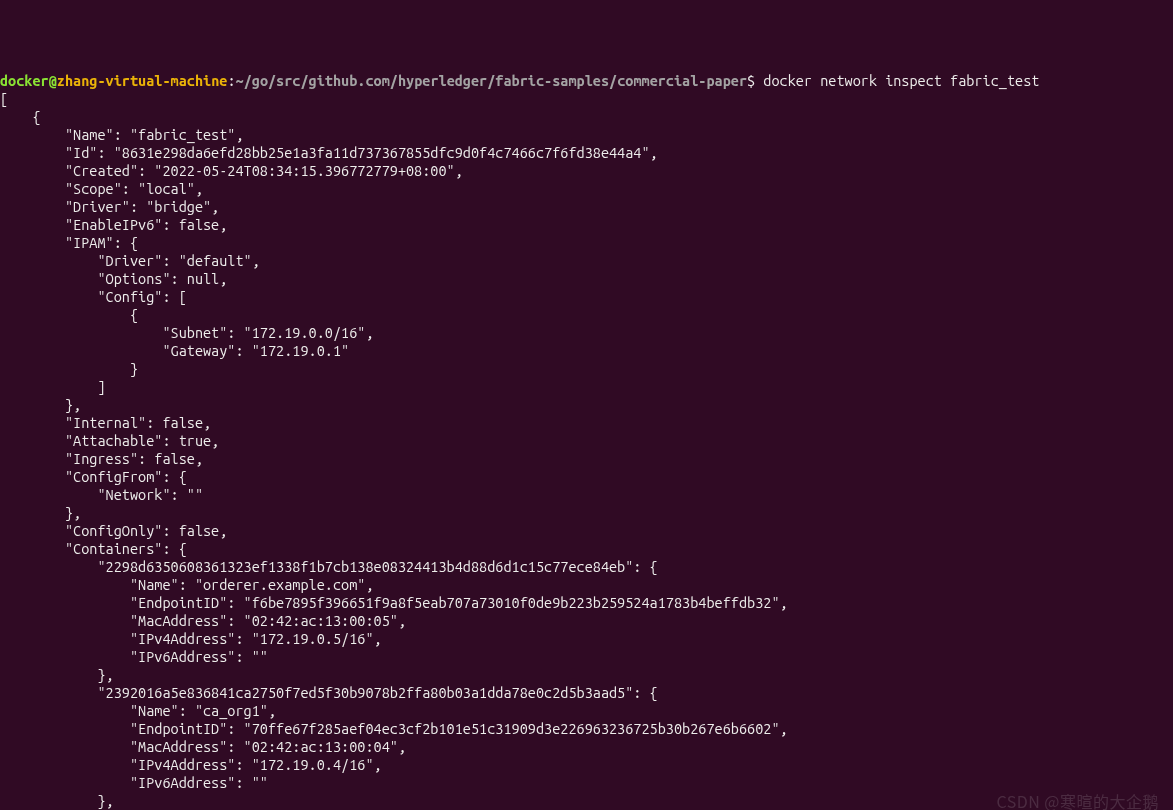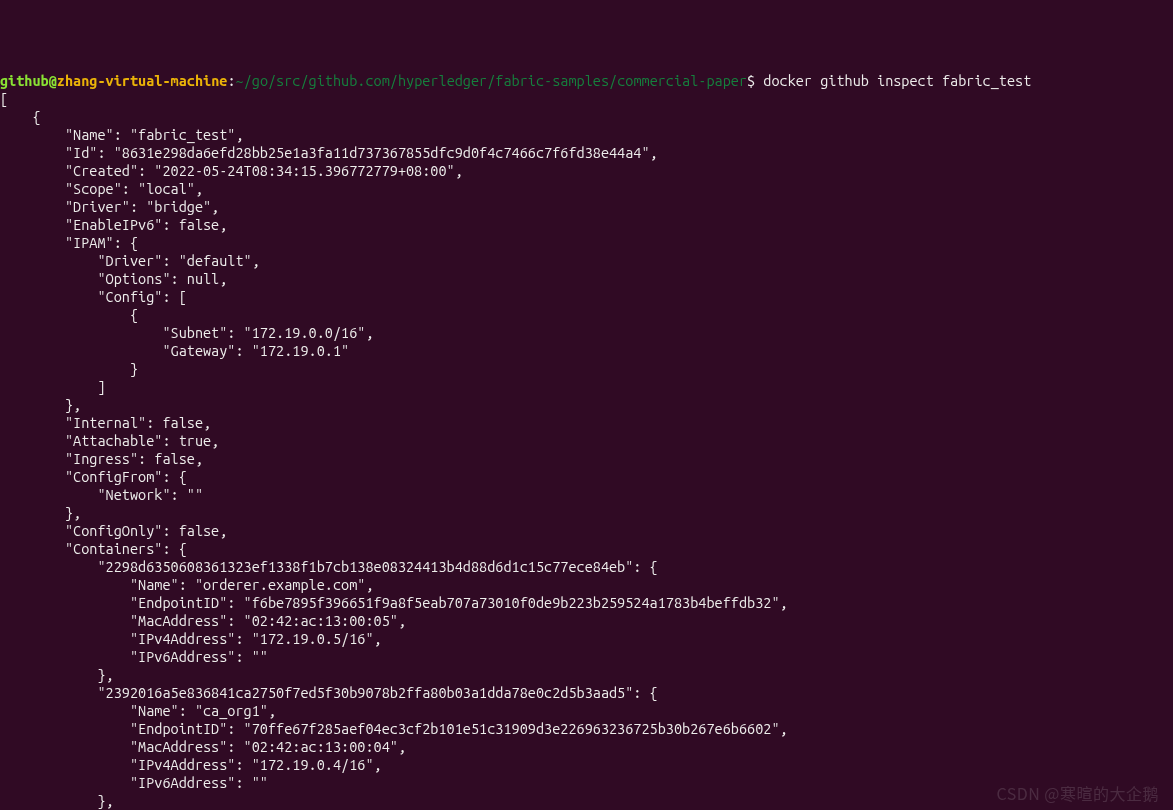--- a/index.html
+++ b/index.html
@@ -1,31 +1,31 @@
 <!DOCTYPE html>
 <html><head>
 <meta charset="utf-8">
 <style>
   html,body{margin:0;padding:0;background:#300a24;color:#eee;width:1173px;height:810px;overflow:hidden}
   body{font-family:"Ubuntu Mono","DejaVu Sans Mono",Consolas,monospace;font-size:14.5px;line-height:18px;white-space:pre}
   .user{color:#8ae234;font-weight:bold}
   .host{color:#eab308;font-weight:bold}
-  .path{color:#15803d;font-weight:normal}
+  .path{color:#a3a3a3;font-weight:bold}
   .dollar{color:#eeeeec}
   .cmd{color:#eeeeec}
   .out{color:#eeeeec}
-  .watermark{position:fixed;right:14px;bottom:8px;color:rgba(220,220,220,.16);font-family:"Microsoft YaHei","Noto Sans CJK SC",sans-serif;font-size:16px;letter-spacing:.5px;pointer-events:none}
+  .watermark{position:fixed;right:14px;bottom:0;color:rgba(220,220,220,.16);font-family:"Microsoft YaHei","Noto Sans CJK SC",sans-serif;font-size:16px;letter-spacing:.5px;pointer-events:none}
   .term{padding:0;margin:0}
 </style>
 </head>
 <body>
 
 
 
-<div class="term"><span class="user">github</span><span class="user">@</span><span class="host">zhang-virtual-machine</span><span class="dollar">:</span><span class="path">~/go/src/github.com/hyperledger/fabric-samples/commercial-paper</span><span class="dollar">$</span><span class="cmd"> </span><span class="cmd">docker github inspect fabric_test</span>
+<div class="term"><span class="user">docker</span><span class="user">@</span><span class="host">zhang-virtual-machine</span><span class="dollar">:</span><span class="path">~/go/src/github.com/hyperledger/fabric-samples/commercial-paper</span><span class="dollar">$</span><span class="cmd"> </span><span class="cmd">docker network inspect fabric_test</span>
 <span class="out">[
     {
         "Name": "fabric_test",
         "Id": "8631e298da6efd28bb25e1a3fa11d737367855dfc9d0f4c7466c7f6fd38e44a4",
         "Created": "2022-05-24T08:34:15.396772779+08:00",
         "Scope": "local",
         "Driver": "bridge",
         "EnableIPv6": false,
         "IPAM": {
             "Driver": "default",

